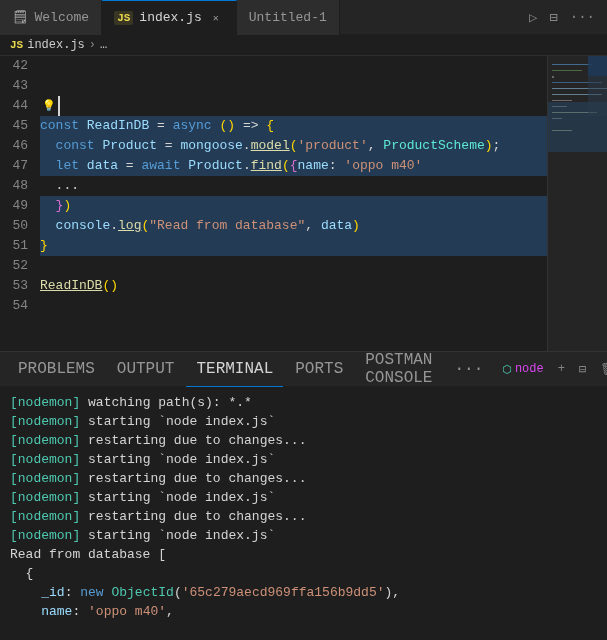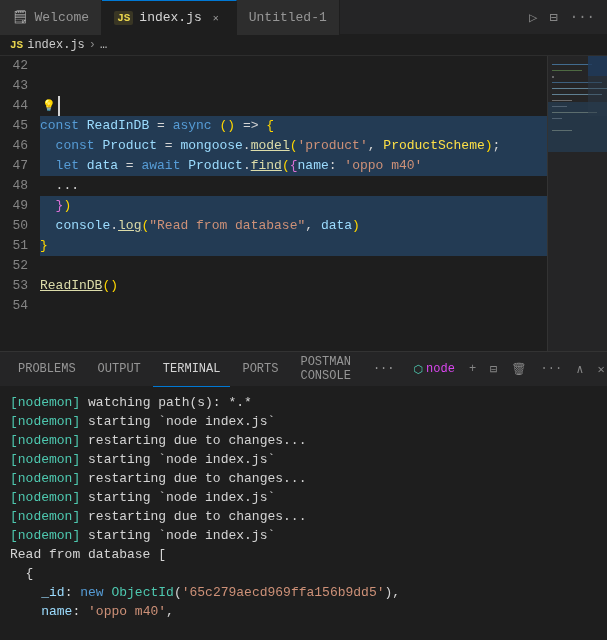--- a/index.html
+++ b/index.html
@@ -107,21 +107,21 @@
 
     
     .kw { color: #569cd6; }
     .fn { color: #dcdcaa; text-decoration: underline; }
     .str { color: #ce9178; }
     .var { color: #9cdcfe; }
     .op { color: #d4d4d4; }
     .cm { color: #6a9955; }
     .paren { color: #ffd700; }
     .bracket { color: #da70d6; }
-    .type { color: #fde047; }
+    .type { color: #5eead4; }
 
     .lightbulb {
       color: #ffcc00;
       font-size: 11px;
       margin-left: 2px;
     }
 
     
     .panel {
       background: #1e1e1e;
@@ -139,21 +139,21 @@
       height: 35px;
       padding: 0 8px;
       gap: 2px;
       border-bottom: 1px solid #1e1e1e;
     }
     .panel-tab {
       padding: 0 10px;
       height: 35px;
       display: flex;
       align-items: center;
-      font-size: 12px;
+      font-size: 16px;
       color: #969696;
       cursor: pointer;
       border-bottom: 1px solid transparent;
     }
     .panel-tab.active {
       color: #d4d4d4;
       border-bottom: 1px solid #0078d4;
     }
     .panel-tab-spacer { flex: 1; }
     .panel-actions {

